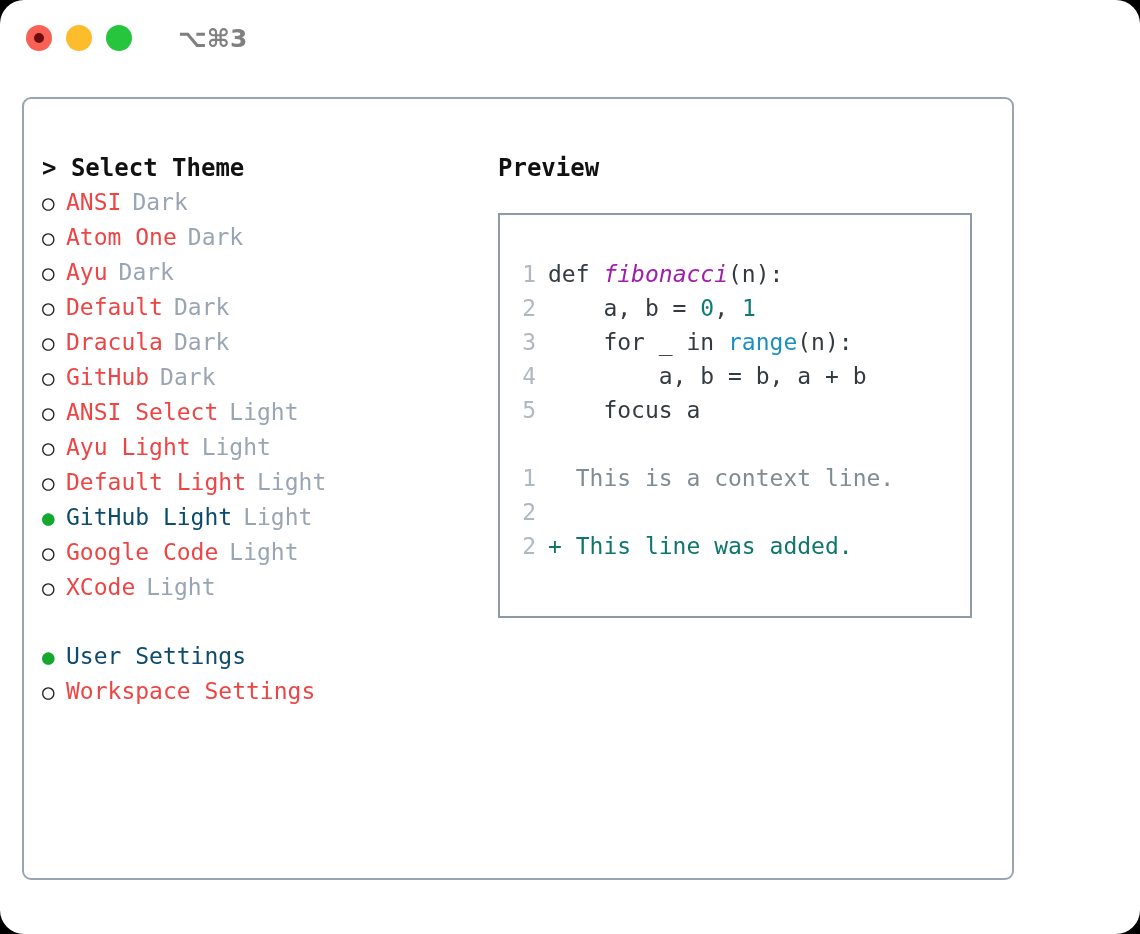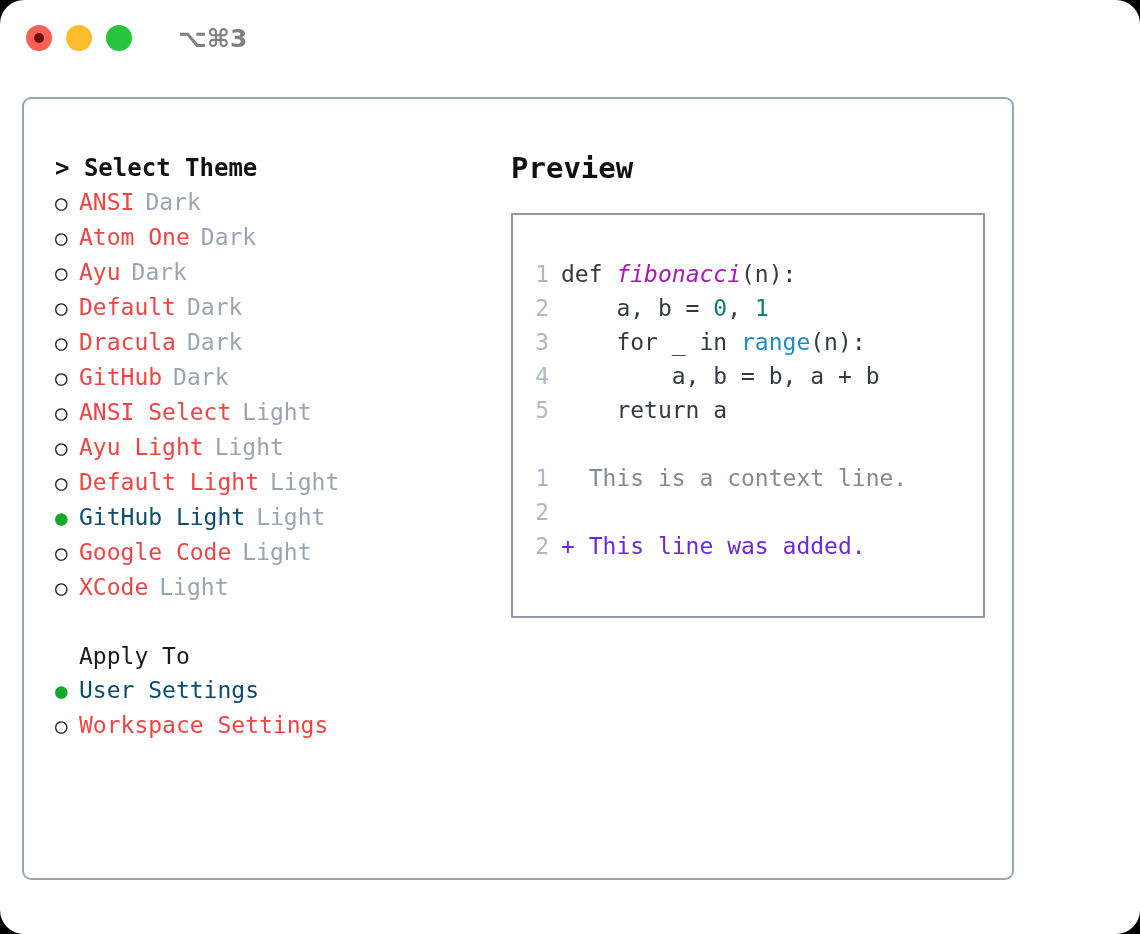--- a/index.html
+++ b/index.html
@@ -74,21 +74,21 @@
     top: 97px;
     width: 992px;
     height: 783px;
     box-sizing: border-box;
     border: 2px solid #9aa5b3;
     border-radius: 9px;
     background: #ffffff;
   }
   .panel-inner {
     position: absolute;
-    left: 17px; top: 0;
+    left: 4px; top: 0;
     width: 100%; height: 100%;
     display: flex;
   }
 
   
   .left-col {
     width: 470px;
     padding: 52px 0 0 14px;
     box-sizing: border-box;
   }
@@ -139,21 +139,21 @@
     white-space: pre-wrap;
   }
 
   
   .right-col {
     padding: 52px 0 0 0;
     box-sizing: border-box;
     flex: 1;
   }
   .preview-title {
-    font-size: 29px;
+    font-size: 24px;
     font-weight: bold;
     color: #111111;
     line-height: 34px;
     margin-left: 0px;
   }
   .preview-box {
     margin-top: 28px;
     width: 474px;
     height: 405px;
     box-sizing: border-box;
@@ -180,21 +180,21 @@
   .blankline { height: 34px; }
 
   .tok-kw   { color: #333a40; }
   .tok-fn   { color: #a21caf; font-style: italic; }
   .tok-num  { color: #0d7c74; }
   .tok-call { color: #1a8fc4; }
   .tok-pun  { color: #333a40; }
 
   .diff-ctx { color: #808b92; }
   .diff-del { color: #cc1111; }
-  .diff-add { color: #6d28d9; }
+  .diff-add { color: #0f766e; }
 </style>
 </head>
 <body>
 
 <div class="window">
 
   <div class="titlebar">
     <div class="lights">
       <span class="dot red"></span>
       <span class="dot yellow"></span>
@@ -216,37 +216,36 @@
             <div class="opt-row"><span class="marker">○</span><span class="opt-label">Dracula</span><span class="opt-cat">Dark</span></div>
             <div class="opt-row"><span class="marker">○</span><span class="opt-label">GitHub</span><span class="opt-cat">Dark</span></div>
             <div class="opt-row"><span class="marker">○</span><span class="opt-label">ANSI Select</span><span class="opt-cat">Light</span></div>
             <div class="opt-row"><span class="marker">○</span><span class="opt-label">Ayu Light</span><span class="opt-cat">Light</span></div>
             <div class="opt-row"><span class="marker">○</span><span class="opt-label">Default Light</span><span class="opt-cat">Light</span></div>
             <div class="opt-row selected"><span class="marker sel">●</span><span class="opt-label">GitHub Light</span><span class="opt-cat">Light</span></div>
             <div class="opt-row"><span class="marker">○</span><span class="opt-label">Google Code</span><span class="opt-cat">Light</span></div>
             <div class="opt-row"><span class="marker">○</span><span class="opt-label">XCode</span><span class="opt-cat">Light</span></div>
           </div>
         <div class="spacer-sm"></div>
-        <div class="applyto-head">Apply To</div>
         <div id="apply-list">
             <div class="opt-row selected"><span class="marker sel">●</span><span class="opt-label">User Settings</span></div>
             <div class="opt-row"><span class="marker">○</span><span class="opt-label">Workspace Settings</span></div>
           </div>
         <div class="spacer-md"></div>
       </div>
 
       <div class="right-col">
         <div class="preview-title">Preview</div>
         <div class="preview-box">
           <div id="code-block">
               <div class="code-line"><span class="lineno">1</span><span class="code-text"><span class="tok-kw">def </span><span class="tok-fn">fibonacci</span><span class="tok-pun">(n):</span></span></div>
               <div class="code-line"><span class="lineno">2</span><span class="code-text"><span class="tok-kw">    a, b = </span><span class="tok-num">0</span><span class="tok-pun">, </span><span class="tok-num">1</span></span></div>
               <div class="code-line"><span class="lineno">3</span><span class="code-text"><span class="tok-kw">    for _ in </span><span class="tok-call">range</span><span class="tok-pun">(n):</span></span></div>
               <div class="code-line"><span class="lineno">4</span><span class="code-text"><span class="tok-kw">        a, b = b, a + b</span></span></div>
-              <div class="code-line"><span class="lineno">5</span><span class="code-text"><span class="tok-kw">    return a</span></span></div>
+              <div class="code-line"><span class="lineno">5</span><span class="code-text"><span class="tok-kw">    focus a</span></span></div>
             </div>
           <div class="blankline"></div>
           <div id="diff-block">
               <div class="code-line"><span class="lineno">1</span><span class="diff-ctx">  This is a context line.</span></div>
               <div class="code-line"><span class="lineno">2</span></div>
               <div class="code-line"><span class="lineno">2</span><span class="diff-add">+ This line was added.</span></div>
             </div>
         </div>
       </div>
 

